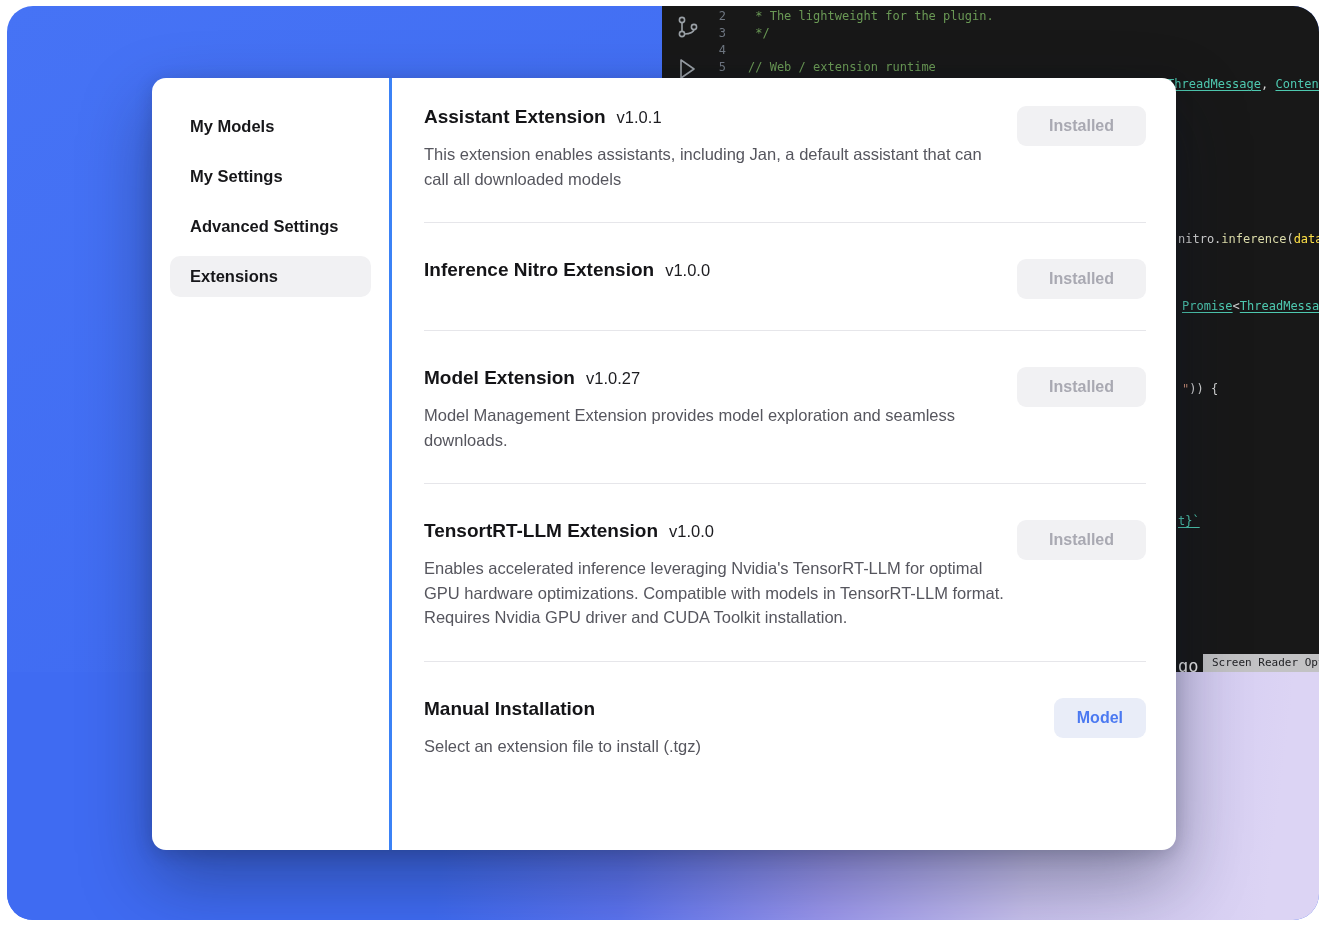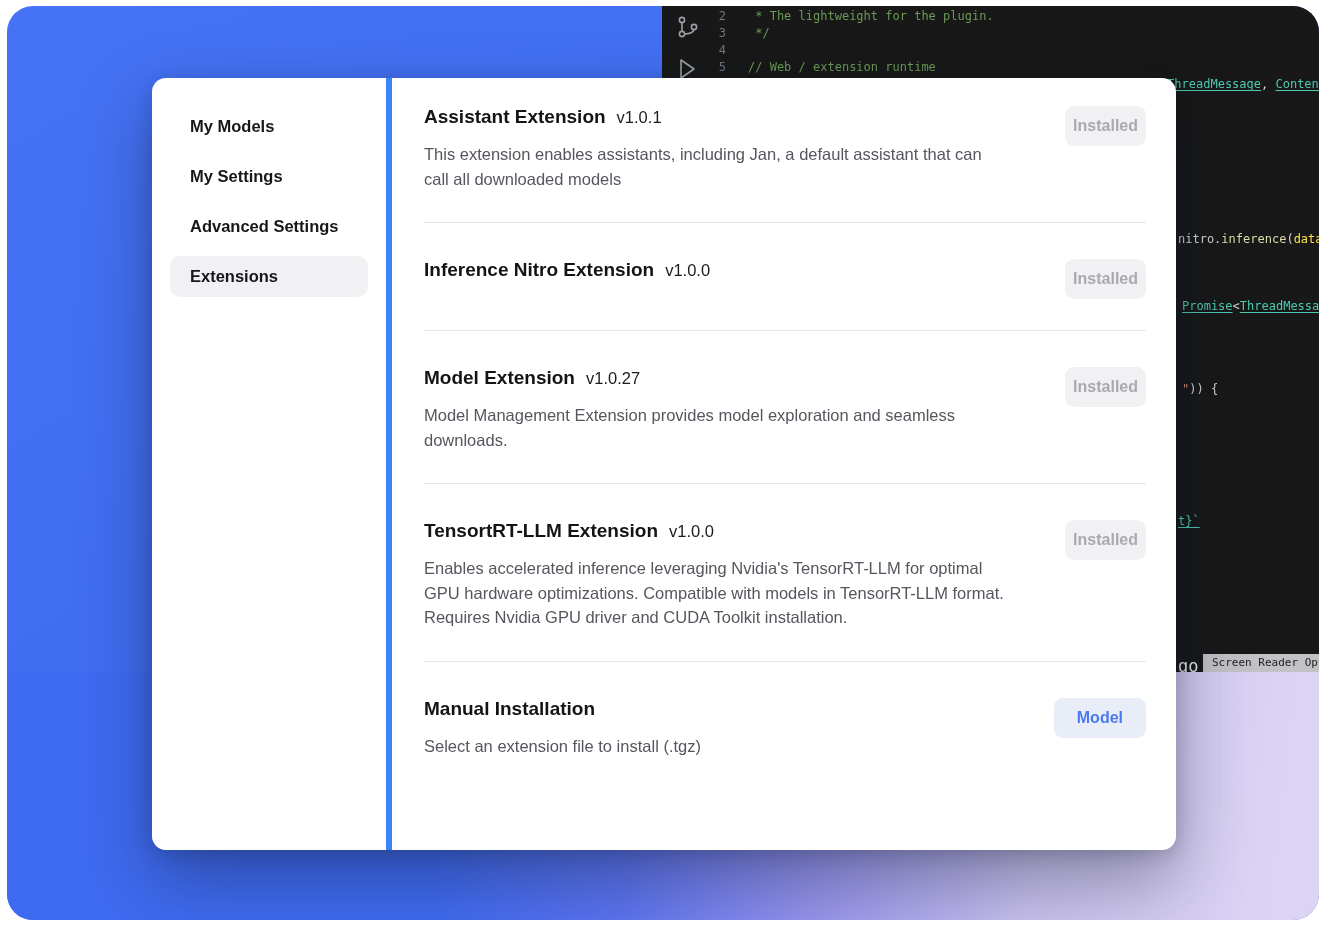--- a/index.html
+++ b/index.html
@@ -34,35 +34,35 @@
 
   
   .lav { position:absolute; left:0; right:0; top:666px; bottom:0;
          background:linear-gradient(97deg,#3f6bf2 34%,#5d74f1 48%,#9b97ee 63%,#c9c2ee 78%,#dcd4f4 96%); }
 
   
   .modal { position:absolute; left:145px; top:72px; width:1024px; height:772px;
            background:#ffffff; border-radius:14px; overflow:hidden; display:flex;
            box-shadow:0 30px 70px rgba(15,23,42,.38), 0 4px 18px rgba(15,23,42,.18); }
 
-  .sidebar { width:240px; flex:0 0 auto; border-right:6px solid #3b82f6; padding:28px 18px; }
+  .sidebar { width:240px; flex:0 0 auto; border-right:3px solid #3b82f6; padding:28px 18px; }
   .nav-item { display:block; width:100%; text-align:left; background:transparent; border:none;
               font-family:inherit; font-size:16.5px; font-weight:700; color:#17171a;
               padding:11px 20px; border-radius:10px; margin-bottom:9px; cursor:pointer; }
   .nav-item.selected { background:#f1f1f3; }
 
   .content { flex:1; padding:26px 30px 0 32px; }
   .row { display:flex; justify-content:space-between; align-items:flex-start; }
   .row-text { max-width:580px; }
   .row h3 { font-size:19px; font-weight:700; color:#141417; display:flex; align-items:flex-end; line-height:26px; }
   .ver { font-size:16.5px; font-weight:400; color:#1c1c20; margin-left:11px; }
   .row p { margin-top:12px; font-size:16.5px; line-height:24.5px; color:#56565e; }
   .link { color:#4878ee; text-decoration:none; cursor:pointer; }
   .btn { font-family:inherit; font-size:16px; font-weight:600; border:none; border-radius:9px;
-         padding:11px 8px; margin-top:2px; flex:0 0 auto; }
+         padding:11px 32px; margin-top:2px; flex:0 0 auto; }
   .btn.installed { background:#f1f1f3; color:#a9a9b2; cursor:default; }
   .btn.select { background:#e9edf8; color:#4b79f1; padding:11px 23px; cursor:pointer; }
   .sep { border:none; border-top:1px solid #e6e6ea; margin:31px 0 34px; }
 </style>
 </head>
 <body>
 
 <div class="stage">
   <div class="canvas">
 

